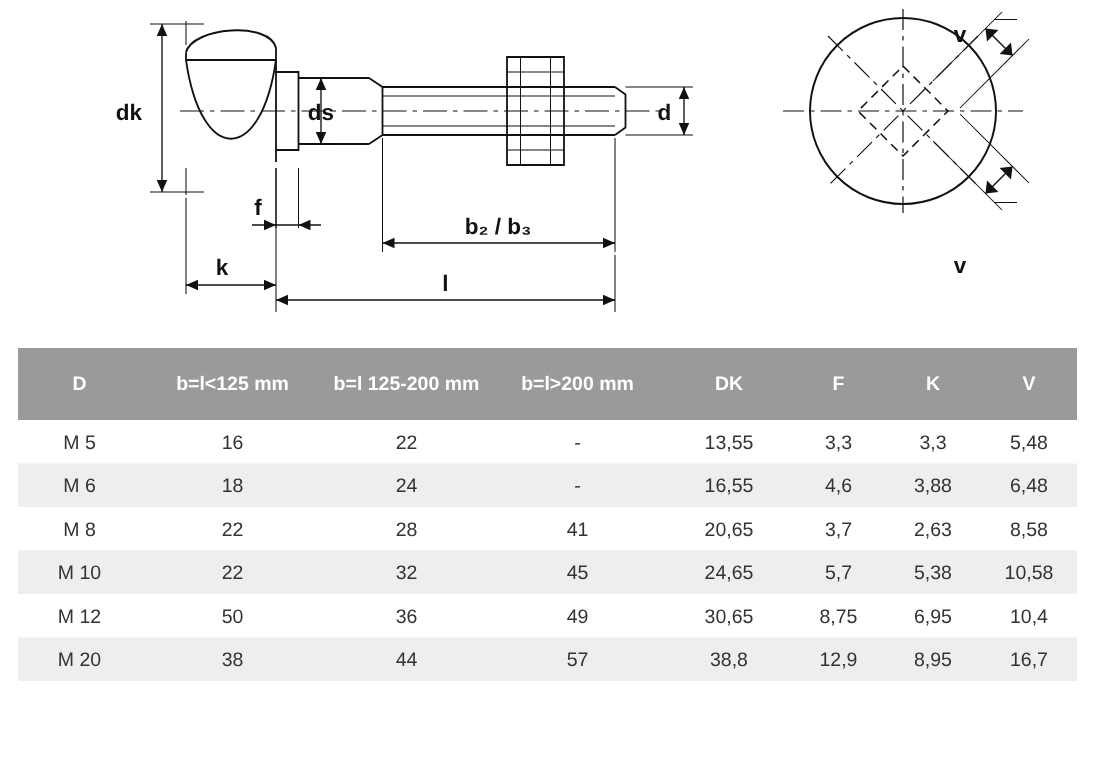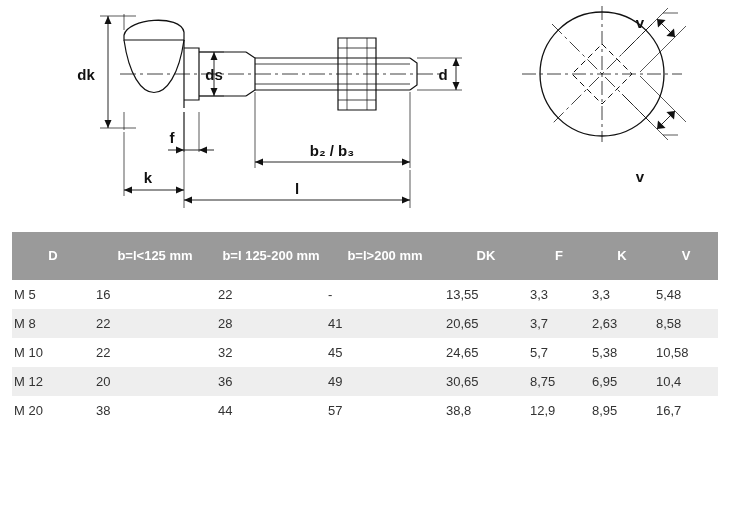--- a/index.html
+++ b/index.html
@@ -19,21 +19,21 @@
     font-weight:bold;
     font-size:13px;
     height:44px;
     text-align:center;
     vertical-align:middle;
     padding:2px 4px;
     line-height:1.15;
   }
   tbody td{
     font-size:13px;
-    text-align:left;
+    text-align:center;
     height:27px;
     padding:1px 2px;
     color:#333;
     border:none;
   }
   tbody tr:nth-child(even){background:#eeeeee;}
   tbody tr:nth-child(odd){background:#ffffff;}
   tbody td:first-child{color:#333;}
   .col-d{width:82px;}
   .col-b1{width:122px;}
@@ -203,20 +203,30 @@
           <td>M 5</td>
           <td>16</td>
           <td>22</td>
           <td>-</td>
           <td>13,55</td>
           <td>3,3</td>
           <td>3,3</td>
           <td>5,48</td>
         </tr>
         <tr>
+          <td>M 6</td>
+          <td>18</td>
+          <td>24</td>
+          <td>-</td>
+          <td>16,55</td>
+          <td>4,6</td>
+          <td>3,88</td>
+          <td>6,48</td>
+        </tr>
+        <tr>
           <td>M 8</td>
           <td>22</td>
           <td>28</td>
           <td>41</td>
           <td>20,65</td>
           <td>3,7</td>
           <td>2,63</td>
           <td>8,58</td>
         </tr>
         <tr>
@@ -224,21 +234,21 @@
           <td>22</td>
           <td>32</td>
           <td>45</td>
           <td>24,65</td>
           <td>5,7</td>
           <td>5,38</td>
           <td>10,58</td>
         </tr>
         <tr>
           <td>M 12</td>
-          <td>20</td>
+          <td>50</td>
           <td>36</td>
           <td>49</td>
           <td>30,65</td>
           <td>8,75</td>
           <td>6,95</td>
           <td>10,4</td>
         </tr>
         <tr>
           <td>M 20</td>
           <td>38</td>

